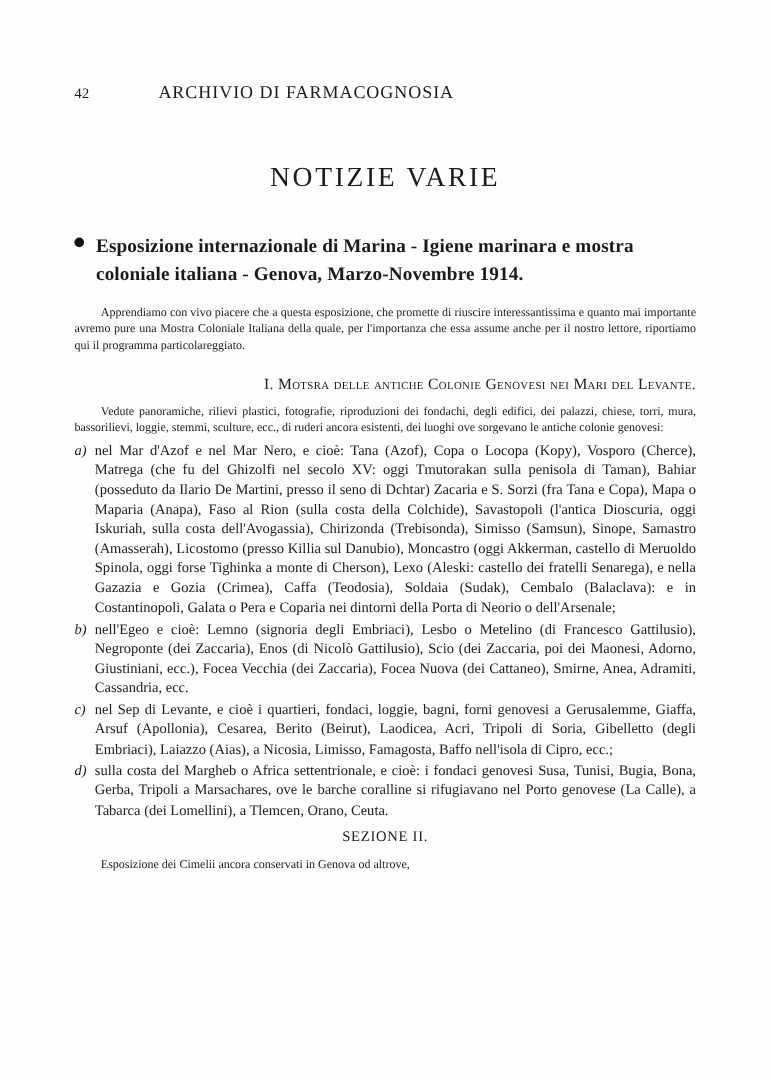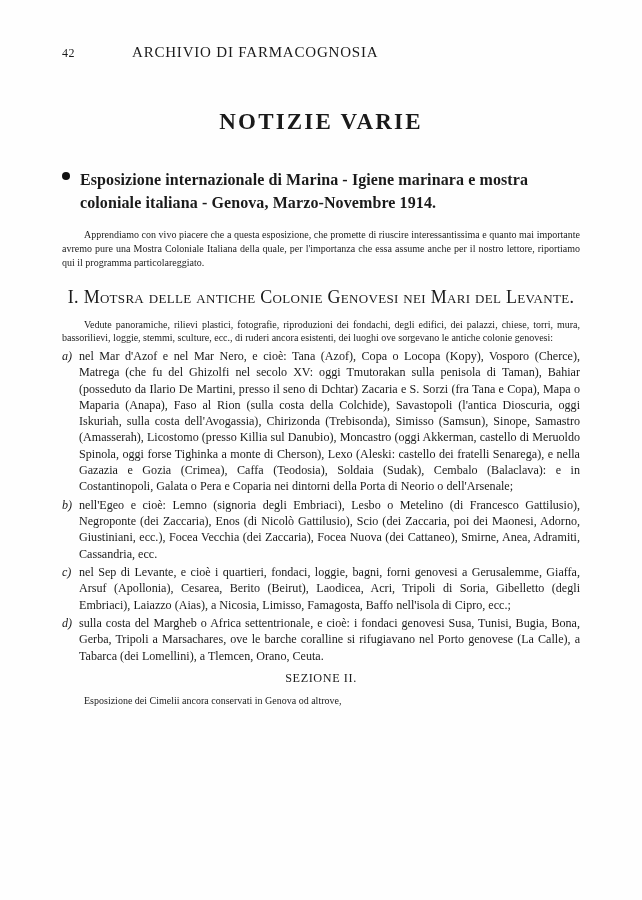--- a/index.html
+++ b/index.html
@@ -12,21 +12,21 @@
     height: 900px;
     font-family: "Liberation Serif", serif;
     color: #1a1a1a;
     -webkit-font-smoothing: antialiased;
   }
   .page {
     position: relative;
     width: 642px;
     height: 900px;
     box-sizing: border-box;
-    padding: 44px 62px 40px 62px;
+    padding: 70px 62px 40px 62px;
     background: #fefefe;
   }
   .running-head {
     display: flex;
     align-items: baseline;
     font-size: 11.5px;
     letter-spacing: 0.4px;
     margin-bottom: 48px;
   }
   .folio {
@@ -34,21 +34,21 @@
     font-size: 12px;
     font-family: "Liberation Serif", serif;
   }
   .head-title {
     font-variant: small-caps;
     letter-spacing: 0.8px;
     font-size: 15px;
   }
   h1.title {
     text-align: center;
-    font-weight: bold;
+    font-weight: normal;
     font-size: 23px;
     letter-spacing: 2.2px;
     margin: 0 0 34px 0;
     font-family: "Liberation Serif", serif;
   }
   .section-head {
     font-weight: bold;
     font-size: 16px;
     line-height: 1.42;
     margin: 0 0 14px 0;
@@ -68,22 +68,22 @@
   }
   p {
     margin: 0 0 3px 0;
     font-size: 10px;
     line-height: 1.36;
     text-align: justify;
     text-indent: 22px;
   }
   .roman-head {
     font-variant: small-caps;
-    font-size: 18px;
-    text-align: center;
+    font-size: 13px;
+    text-align: right;
     text-indent: 0;
     margin: 16px 0 8px 0;
     letter-spacing: 0.3px;
   }
   .centered {
     text-align: center;
     text-indent: 0;
     margin: 6px 0 8px 0;
     font-size: 12.2px;
     letter-spacing: 0.6px;

